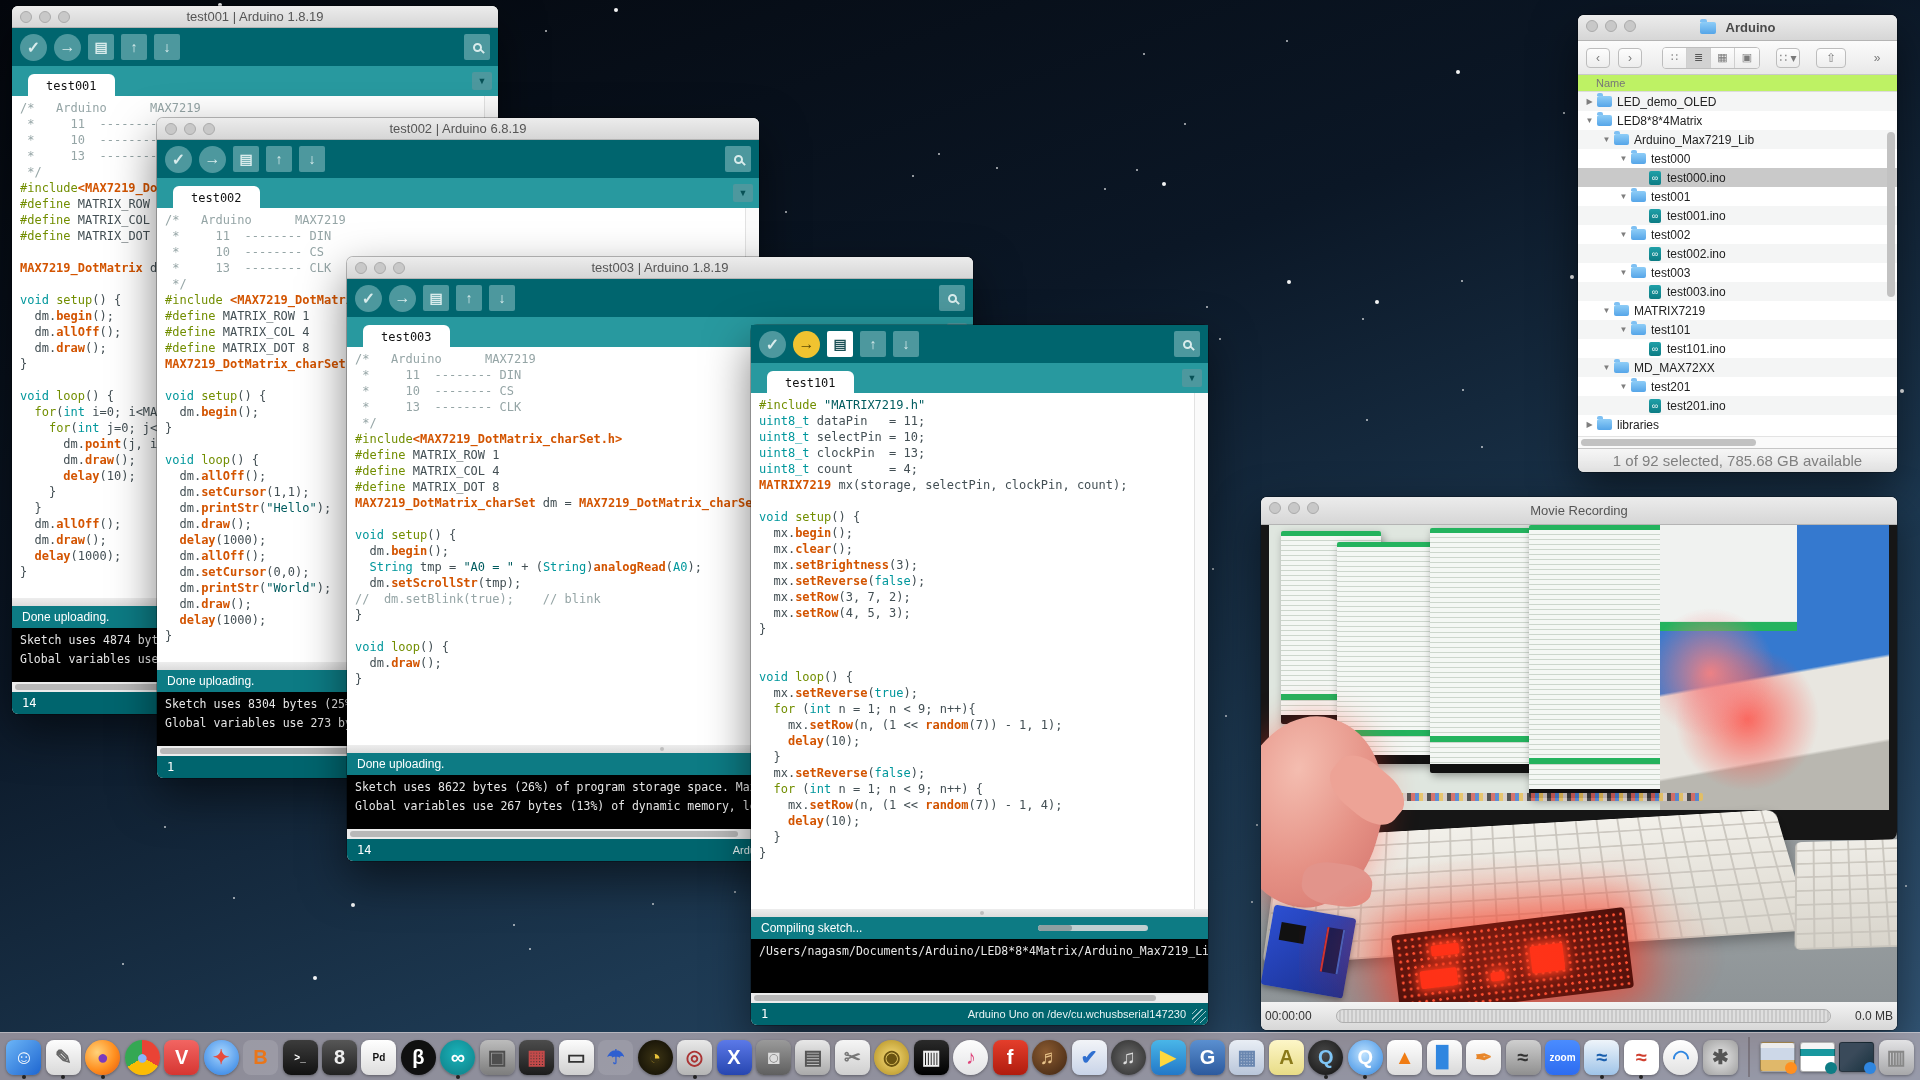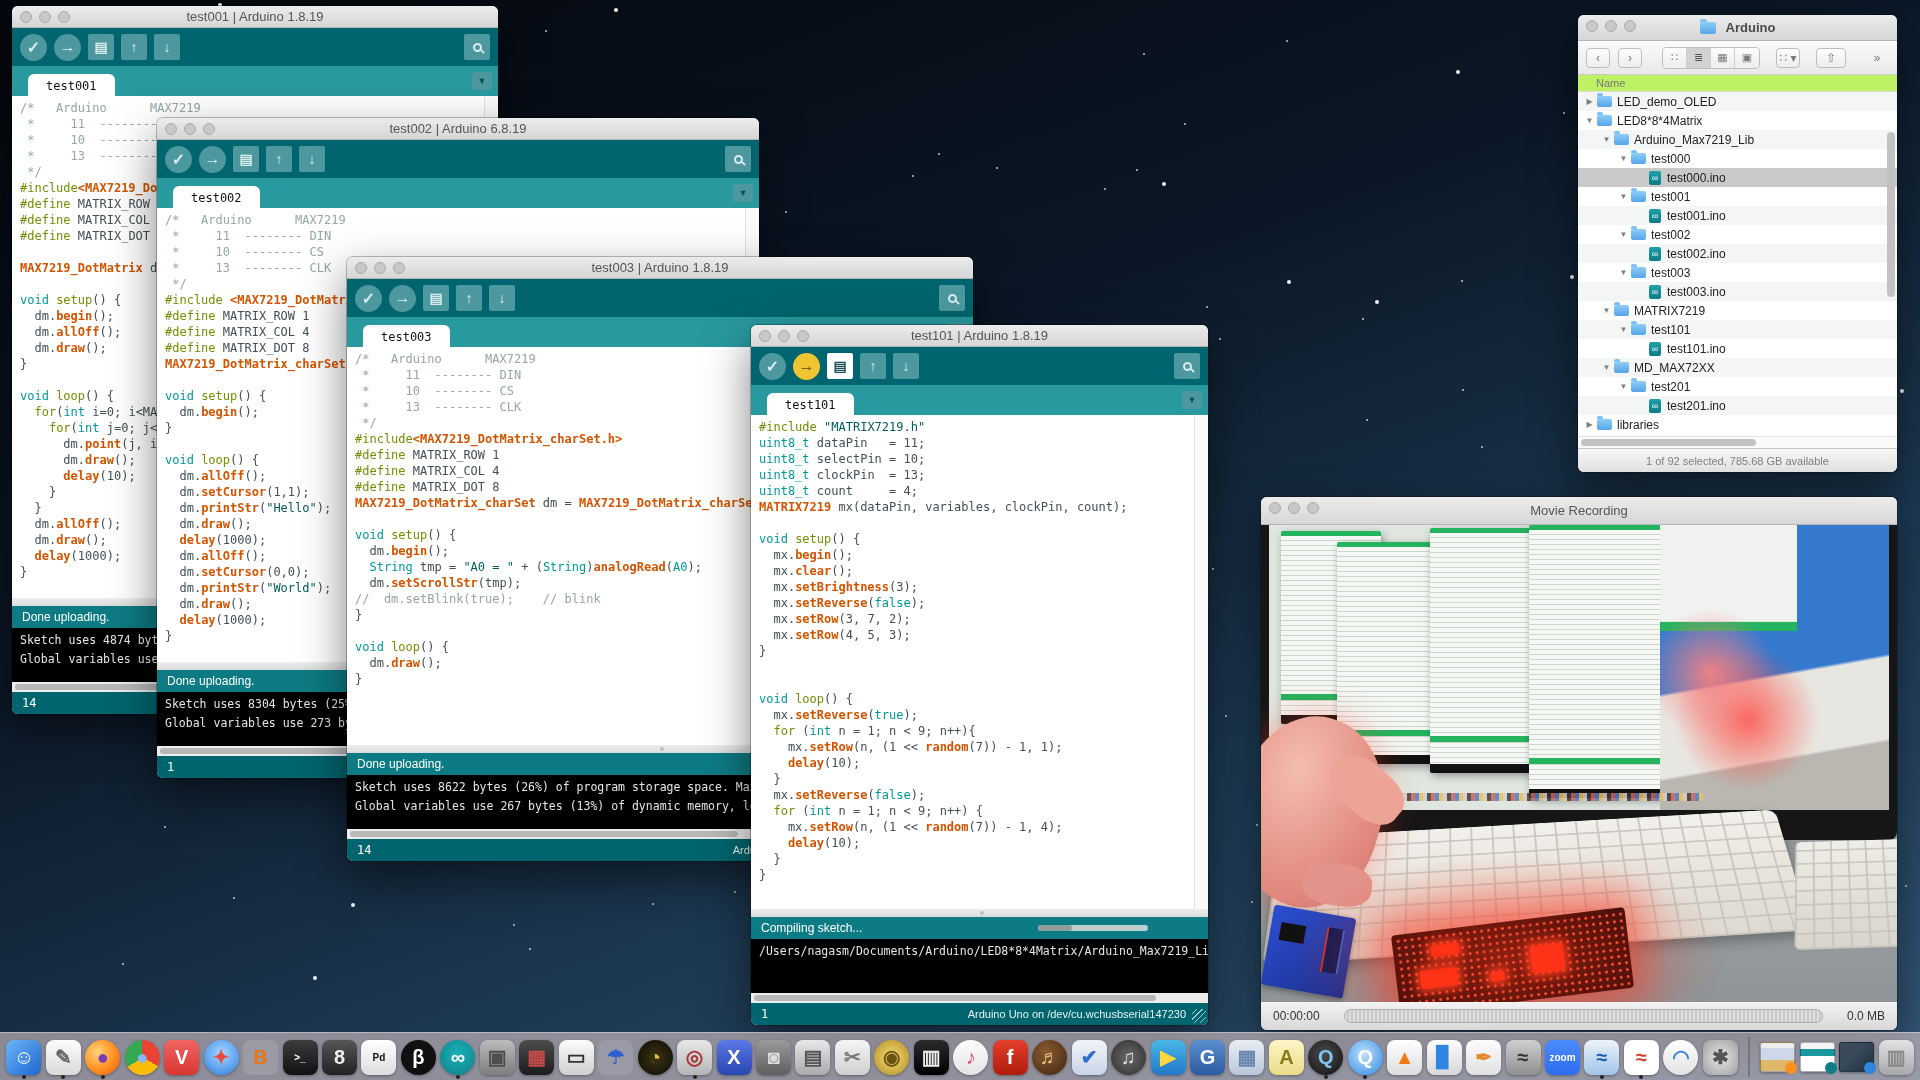--- a/index.html
+++ b/index.html
@@ -89,21 +89,21 @@
     position:relative; flex:0 0 15px; margin:0 5px 0 2px; }
   .fo::before { content:""; position:absolute; top:-3px; left:0; width:6px; height:3px; background:#7ec0f3;
     border-radius:2px 2px 0 0; }
   .inoic { width:12px; height:14px; background:linear-gradient(#20a0a8,#0c7c84); border-radius:2px;
     color:#fff; font-size:9px; line-height:14px; text-align:center; flex:0 0 12px; margin:0 6px 0 3px; }
   .f-vsb { position:absolute; right:2px; top:40px; width:8px; height:165px; border-radius:4px; background:#c2c2c2; }
   .f-hscroll { flex:0 0 12px; background:#fafafa; border-top:1px solid #e3e3e3; position:relative; }
   .f-hscroll > i { position:absolute; left:3px; top:2px; width:55%; height:7px; border-radius:4px; background:#c2c2c2; }
   .f-status { flex:0 0 24px; background:linear-gradient(#f6f6f6,#e2e2e2); border-top:1px solid #c6c6c6;
     border-radius:0 0 6px 6px; display:flex; align-items:center; justify-content:center;
-    font-size:11px; color:#808080; }
+    font-size:15px; color:#808080; }
 
   
   #movie .titlebar { height:28px; flex-basis:28px; font-size:13px; }
   .video { flex:1 1 auto; position:relative; overflow:hidden;
     background:linear-gradient(180deg,#72767a 0%,#8b9093 55%,#9aa0a2 75%,#8e9497 100%); }
   .v-monitor { position:absolute; left:0; top:0; right:0; height:66%; background:#161616;
     border-radius:0 0 8px 8px; }
   .v-screen { position:absolute; left:8px; right:8px; top:0; bottom:30px; background:#dfe6df; overflow:hidden; }
   .v-ide { position:absolute; border-radius:2px;
     background:
@@ -153,21 +153,21 @@
     border-left:2px solid #c33; border-right:2px solid #36c; }
   .v-led { position:absolute; left:21%; bottom:0%; width:37%; height:17%; background:#300807;
     border-radius:4px; transform:rotate(-7deg); box-shadow:0 0 40px 16px rgba(255,45,25,.5); overflow:hidden; }
   .v-led .dots { position:absolute; inset:3px;
     background-image:radial-gradient(circle, #ff5a3c 1.1px, rgba(130,25,12,.65) 1.5px, transparent 1.8px);
     background-size:7px 7px; }
   .v-led .seg { position:absolute; background:#ff2d14; box-shadow:0 0 10px 4px rgba(255,60,30,.9); border-radius:2px; }
   .v-glow { position:absolute; left:6%; bottom:-4%; width:72%; height:38%; pointer-events:none;
     background:radial-gradient(ellipse at 45% 65%, rgba(255,60,30,.45), transparent 62%); }
   .m-controls { flex:0 0 28px; background:linear-gradient(#f3f3f3,#d7d7d7); border-radius:0 0 6px 6px;
-    display:flex; align-items:center; gap:24px; padding:0 12px; font-size:12px; color:#333; }
+    display:flex; align-items:center; gap:24px; padding:0 4px; font-size:12px; color:#333; }
   .m-meter { flex:1 1 auto; height:14px; border:1px solid #aeaeae; border-radius:8px;
     background:repeating-linear-gradient(90deg,#dedede 0 2px,#c9c9c9 2px 4px); }
 
   
   #dock { position:absolute; left:0; right:0; bottom:0; height:48px; z-index:50;
     background:rgba(213,196,200,.62); border-top:1px solid rgba(255,255,255,.35);
     display:flex; align-items:flex-end; justify-content:center; gap:4px; padding:0 6px 3px 6px; }
   .dock-item { position:relative; width:36px; height:40px; display:flex; align-items:center; justify-content:center; }
   .dock-ic { width:35px; height:35px; border-radius:8px; display:flex; align-items:center; justify-content:center;
     font-size:20px; font-weight:bold; box-shadow:0 1px 3px rgba(0,0,0,.35); }
@@ -383,28 +383,20 @@
         <i style="width:62%"></i>
       </div>
     <div class="ard-bottom">
       <span class="lno">14</span>
       <span class="board">Arduino Uno on /dev/cu.wchusbserial147230</span>
       <span class="grip"></span>
     </div>
   </div>
 
   <div class="win ard" id="w-test101" style="left:751px;top:325px;width:457px;height:700px;z-index:4">
-    <div class="titlebar">
-      <span class="tl">
-          <i></i>
-          <i></i>
-          <i></i>
-        </span>
-      <span>test101 | Arduino 1.8.19</span>
-    </div>
     <div class="ard-toolbar">
       <span class="abtn round">✓</span>
       <span class="abtn round yellow">→</span>
       <span class="abtn sq white">▤</span>
       <span class="abtn sq">↑</span>
       <span class="abtn sq">↓</span>
       <span class="abtn sq right">
           <span class="mag"></span>
         </span>
     </div>
@@ -412,21 +404,21 @@
       <span class="ard-tab">test101</span>
       <span class="tab-drop">▼</span>
     </div>
     <div class="ard-code">
         <span class="vsb"></span>
         <div class="cl"><span class="tk-g">#include</span><span class="tk-p"> </span><span class="tk-s">"MATRIX7219.h"</span></div>
         <div class="cl"><span class="tk-k">uint8_t</span><span class="tk-p"> dataPin   = 11;</span></div>
         <div class="cl"><span class="tk-k">uint8_t</span><span class="tk-p"> selectPin = 10;</span></div>
         <div class="cl"><span class="tk-k">uint8_t</span><span class="tk-p"> clockPin  = 13;</span></div>
         <div class="cl"><span class="tk-k">uint8_t</span><span class="tk-p"> count     = 4;</span></div>
-        <div class="cl"><span class="tk-f">MATRIX7219</span><span class="tk-p"> mx(dataPin, variables, clockPin, count);</span></div>
+        <div class="cl"><span class="tk-f">MATRIX7219</span><span class="tk-p"> mx(storage, selectPin, clockPin, count);</span></div>
         <div class="cl">&nbsp;</div>
         <div class="cl"><span class="tk-k">void </span><span class="tk-g">setup</span><span class="tk-p">() {</span></div>
         <div class="cl"><span class="tk-p">  mx.</span><span class="tk-f">begin</span><span class="tk-p">();</span></div>
         <div class="cl"><span class="tk-p">  mx.</span><span class="tk-f">clear</span><span class="tk-p">();</span></div>
         <div class="cl"><span class="tk-p">  mx.</span><span class="tk-f">setBrightness</span><span class="tk-p">(3);</span></div>
         <div class="cl"><span class="tk-p">  mx.</span><span class="tk-f">setReverse</span><span class="tk-p">(</span><span class="tk-k">false</span><span class="tk-p">);</span></div>
         <div class="cl"><span class="tk-p">  mx.</span><span class="tk-f">setRow</span><span class="tk-p">(3, 7, 2);</span></div>
         <div class="cl"><span class="tk-p">  mx.</span><span class="tk-f">setRow</span><span class="tk-p">(4, 5, 3);</span></div>
         <div class="cl"><span class="tk-p">}</span></div>
         <div class="cl">&nbsp;</div>

